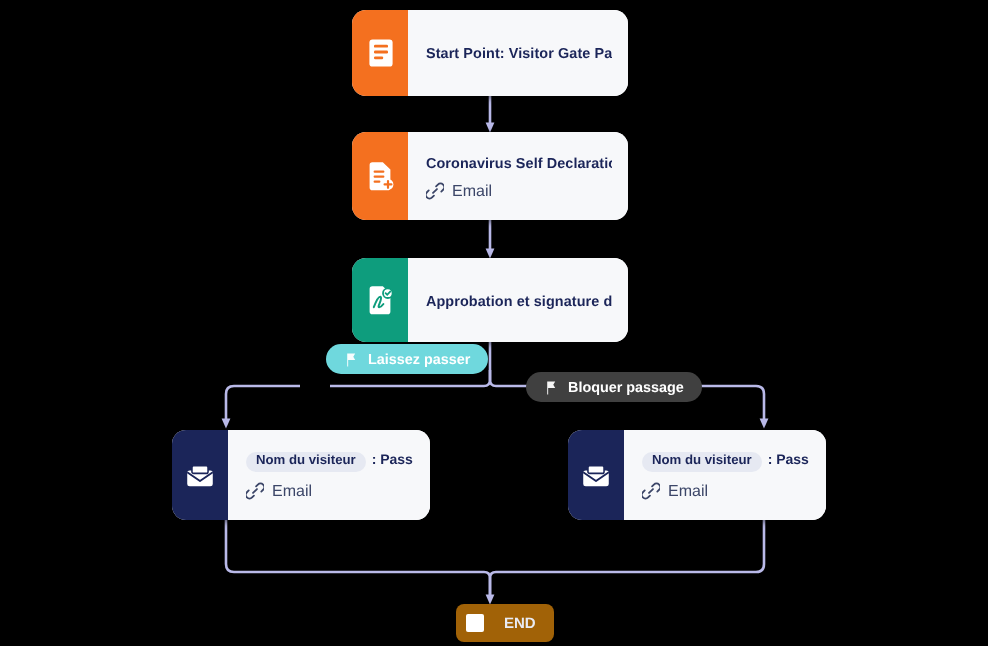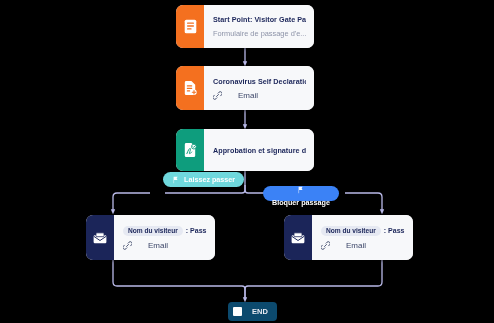--- a/index.html
+++ b/index.html
@@ -51,21 +51,21 @@
     font-size: 7.2px;
     font-weight: bold;
     color: #1b2559;
     letter-spacing: .05px;
     white-space: nowrap;
     overflow: hidden;
   }
   .subline {
     display: flex;
     align-items: center;
-    gap: 16px;
+    gap: 4px;
     font-size: 8px;
     color: #3c4668;
     white-space: nowrap;
     overflow: hidden;
   }
   .sub-text-muted {
     font-size: 7.4px;
     color: #8d93a8;
     white-space: nowrap;
     overflow: hidden;
@@ -105,29 +105,29 @@
     display: flex;
     align-items: center;
     gap: 4px;
     padding: 0 9px;
     border-radius: 8px;
     font-size: 7.2px;
     font-weight: bold;
     white-space: nowrap;
   }
   .pill-pass  { background: #6fd8dd; color: #ffffff; }
-  .pill-block { background: #3b82f6; color: #ffffff; flex-direction: column; }
+  .pill-block { background: #404040; color: #ffffff; }
 
   
   .end-node {
     position: absolute;
     height: 19px;
     display: flex;
     align-items: center;
-    background: #0c4a6e;
+    background: #a16207;
     border-radius: 4px;
     padding-right: 9px;
   }
   .end-node .sq {
     width: 19px; height: 19px;
     display: flex; align-items: center; justify-content: center;
   }
   .end-node .sq i {
     display: block;
     width: 9px; height: 9px;
@@ -179,21 +179,20 @@
     <div class="icon-panel icon-orange">
       <svg class="glyph" width="13" height="15" viewBox="0 0 13 15" xmlns="http://www.w3.org/2000/svg">
         <rect x="0.7" y="0.7" width="11.6" height="13.6" rx="1.6" fill="#ffffff"></rect>
         <rect x="3" y="3.4" width="7" height="1.4" rx="0.6" fill="#f4701f"></rect>
         <rect x="3" y="6.3" width="7" height="1.4" rx="0.6" fill="#f4701f"></rect>
         <rect x="3" y="9.2" width="4.6" height="1.4" rx="0.6" fill="#f4701f"></rect>
       </svg>
     </div>
     <div class="body">
       <div class="title">Start Point: Visitor Gate Pass ...</div>
-      <div class="sub-text-muted">Formulaire de passage d'e...</div>
     </div>
   </div>
 
   <div class="node" style="left:176px; top:66px; width:138px; height:44px;">
     <div class="icon-panel icon-orange">
       <svg class="glyph" width="13" height="15" viewBox="0 0 13 15" xmlns="http://www.w3.org/2000/svg">
         <path d="M0.8,1.5 a1.4,1.4 0 0 1 1.4,-1.4 h5.2 l3.8,3.6 v9 a1.4,1.4 0 0 1 -1.4,1.4 h-7.6 a1.4,1.4 0 0 1 -1.4,-1.4 z" fill="#ffffff"></path>
         <rect x="2.8" y="4.2" width="5.4" height="1.2" rx="0.5" fill="#f4701f"></rect>
         <rect x="2.8" y="6.7" width="5.4" height="1.2" rx="0.5" fill="#f4701f"></rect>
         <rect x="2.8" y="9.2" width="3.4" height="1.2" rx="0.5" fill="#f4701f"></rect>

